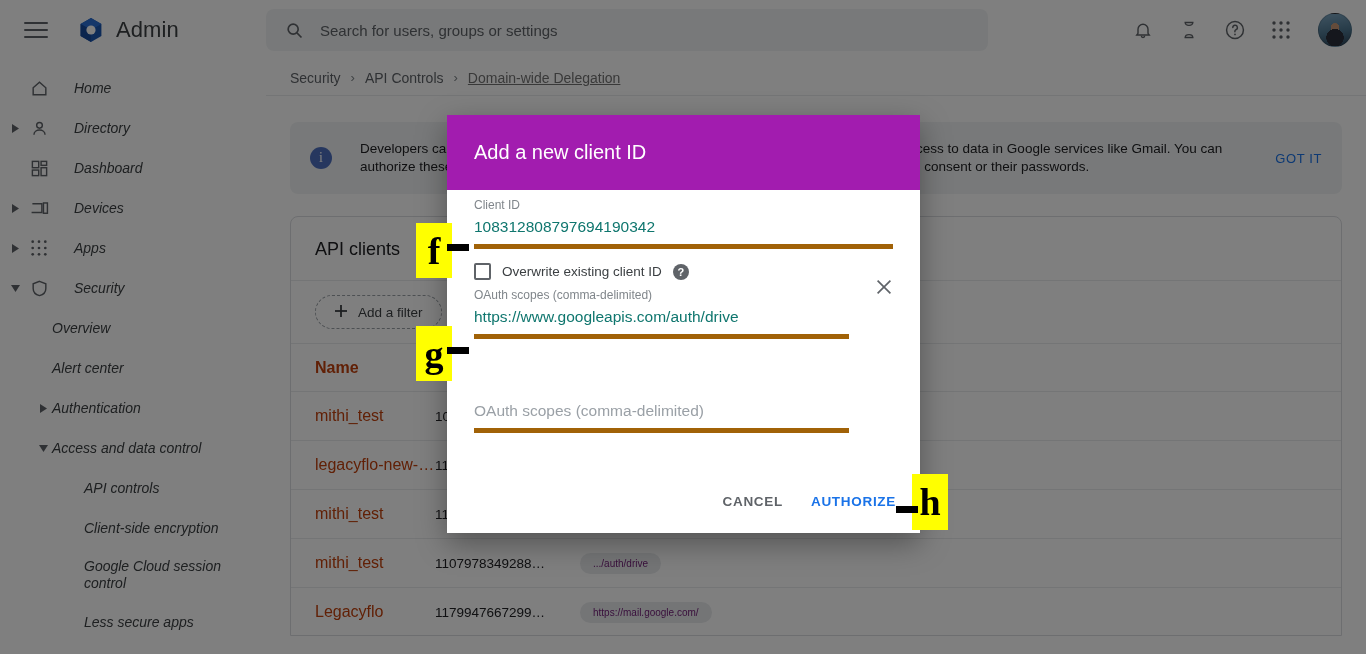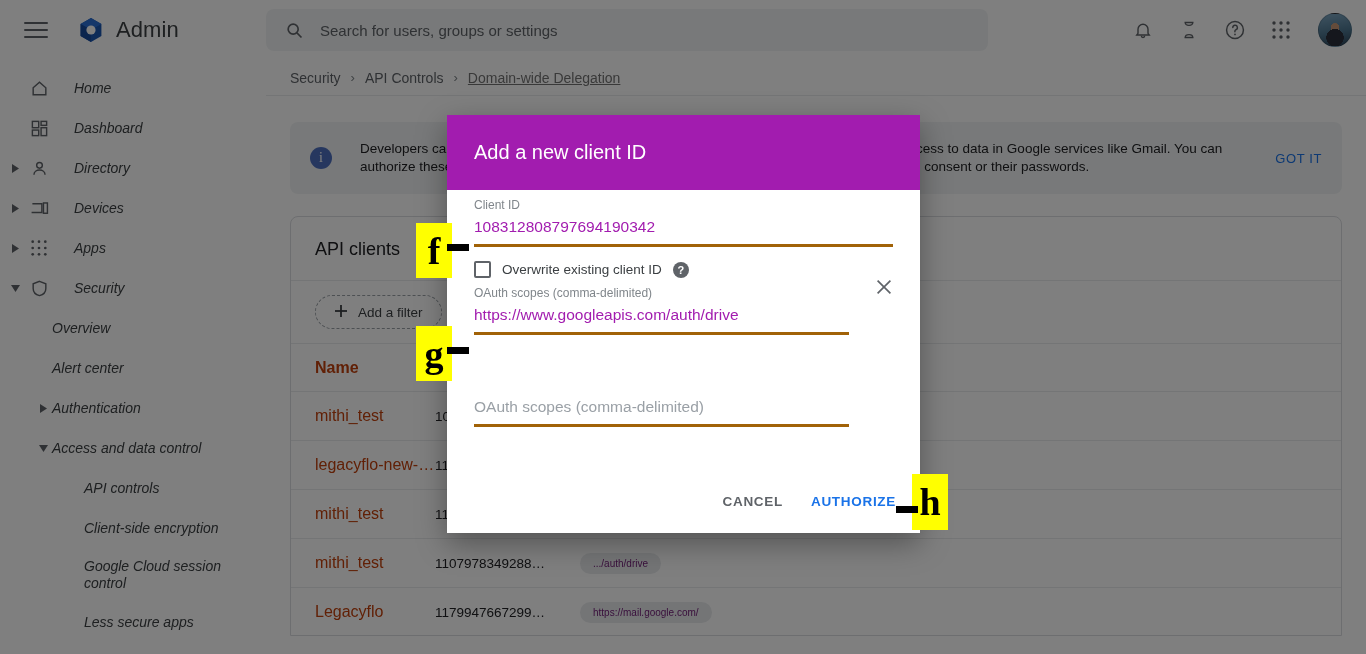--- a/index.html
+++ b/index.html
@@ -112,22 +112,22 @@
     position: absolute; left: 447px; top: 115px; width: 473px; height: 418px;
     background: #fff; box-shadow: 0 10px 28px rgba(0,0,0,.35);
   }
   .dlg-head { height: 75px; background: #a21caf; display: flex; align-items: center; padding-left: 27px; }
   .dlg-title { color: #fff; font-size: 20px; }
   .dlg-body { position: relative; padding: 0 27px; }
 
   .field { position: relative; margin-top: 8px; }
   .field-label { font-size: 12px; color: #80868b; }
   .field-input {
-    width: 100%; border: none; border-bottom: 3px solid #a16207; outline: none;
-    font-size: 15.5px; color: #a21caf; padding: 6px 0 8px 0; background: transparent;
+    width: 100%; border: none; border-bottom: 5px solid #a16207; outline: none;
+    font-size: 15.5px; color: #0f766e; padding: 6px 0 8px 0; background: transparent;
     font-family: "Liberation Sans", sans-serif;
   }
   .field-input::placeholder { color: #9aa0a6; }
   .field.scope { width: 375px; }
   .cb-row { display: flex; align-items: center; gap: 11px; margin-top: 14px; }
   .cb { width: 17px; height: 17px; border: 2px solid #5f6368; border-radius: 2px; cursor: pointer; }
   .cb-label { font-size: 13.5px; color: #3c4043; }
   .help-ico {
     width: 16px; height: 16px; border-radius: 50%; background: #5f6368; color: #fff;
     font-size: 11px; display: flex; align-items: center; justify-content: center;
@@ -226,44 +226,44 @@
       <div class="nav-item">
         <span class="nav-ico">
           <svg width="19" height="19" viewBox="0 0 24 24" fill="none" stroke="currentColor" stroke-width="1.8">
               <path d="M4 11 12 4l8 7v9H4z"></path>
             </svg>
         </span>
         <span class="nav-label">Home</span>
       </div>
 
       <div class="nav-item">
+        <span class="nav-caret">
+          <svg width="7" height="9" viewBox="0 0 7 9" fill="currentColor">
+              <polygon points="0,0 7,4.5 0,9"></polygon>
+            </svg>
+        </span>
+        <span class="nav-ico">
+          <svg width="19" height="19" viewBox="0 0 24 24" fill="none" stroke="currentColor" stroke-width="1.8">
+            <circle cx="12" cy="8" r="3.6"></circle>
+              <path d="M5 20c0-4 3.4-6 7-6s7 2 7 6"></path>
+          </svg>
+        </span>
+        <span class="nav-label">Directory</span>
+      </div>
+
+      <div class="nav-item">
         <span class="nav-ico">
           <svg width="19" height="19" viewBox="0 0 24 24" fill="none" stroke="currentColor" stroke-width="1.8">
             <rect x="3" y="3" width="8" height="8"></rect>
               <rect x="14" y="3" width="7" height="5"></rect>
             <rect x="14" y="11" width="7" height="10"></rect>
               <rect x="3" y="14" width="8" height="7"></rect>
           </svg>
         </span>
         <span class="nav-label">Dashboard</span>
-      </div>
-
-      <div class="nav-item">
-        <span class="nav-caret">
-          <svg width="7" height="9" viewBox="0 0 7 9" fill="currentColor">
-              <polygon points="0,0 7,4.5 0,9"></polygon>
-            </svg>
-        </span>
-        <span class="nav-ico">
-          <svg width="19" height="19" viewBox="0 0 24 24" fill="none" stroke="currentColor" stroke-width="1.8">
-            <circle cx="12" cy="8" r="3.6"></circle>
-              <path d="M5 20c0-4 3.4-6 7-6s7 2 7 6"></path>
-          </svg>
-        </span>
-        <span class="nav-label">Directory</span>
       </div>
 
       <div class="nav-item">
         <span class="nav-caret">
           <svg width="7" height="9" viewBox="0 0 7 9" fill="currentColor">
               <polygon points="0,0 7,4.5 0,9"></polygon>
             </svg>
         </span>
         <span class="nav-ico">
           <svg width="19" height="19" viewBox="0 0 24 24" fill="none" stroke="currentColor" stroke-width="1.8">

